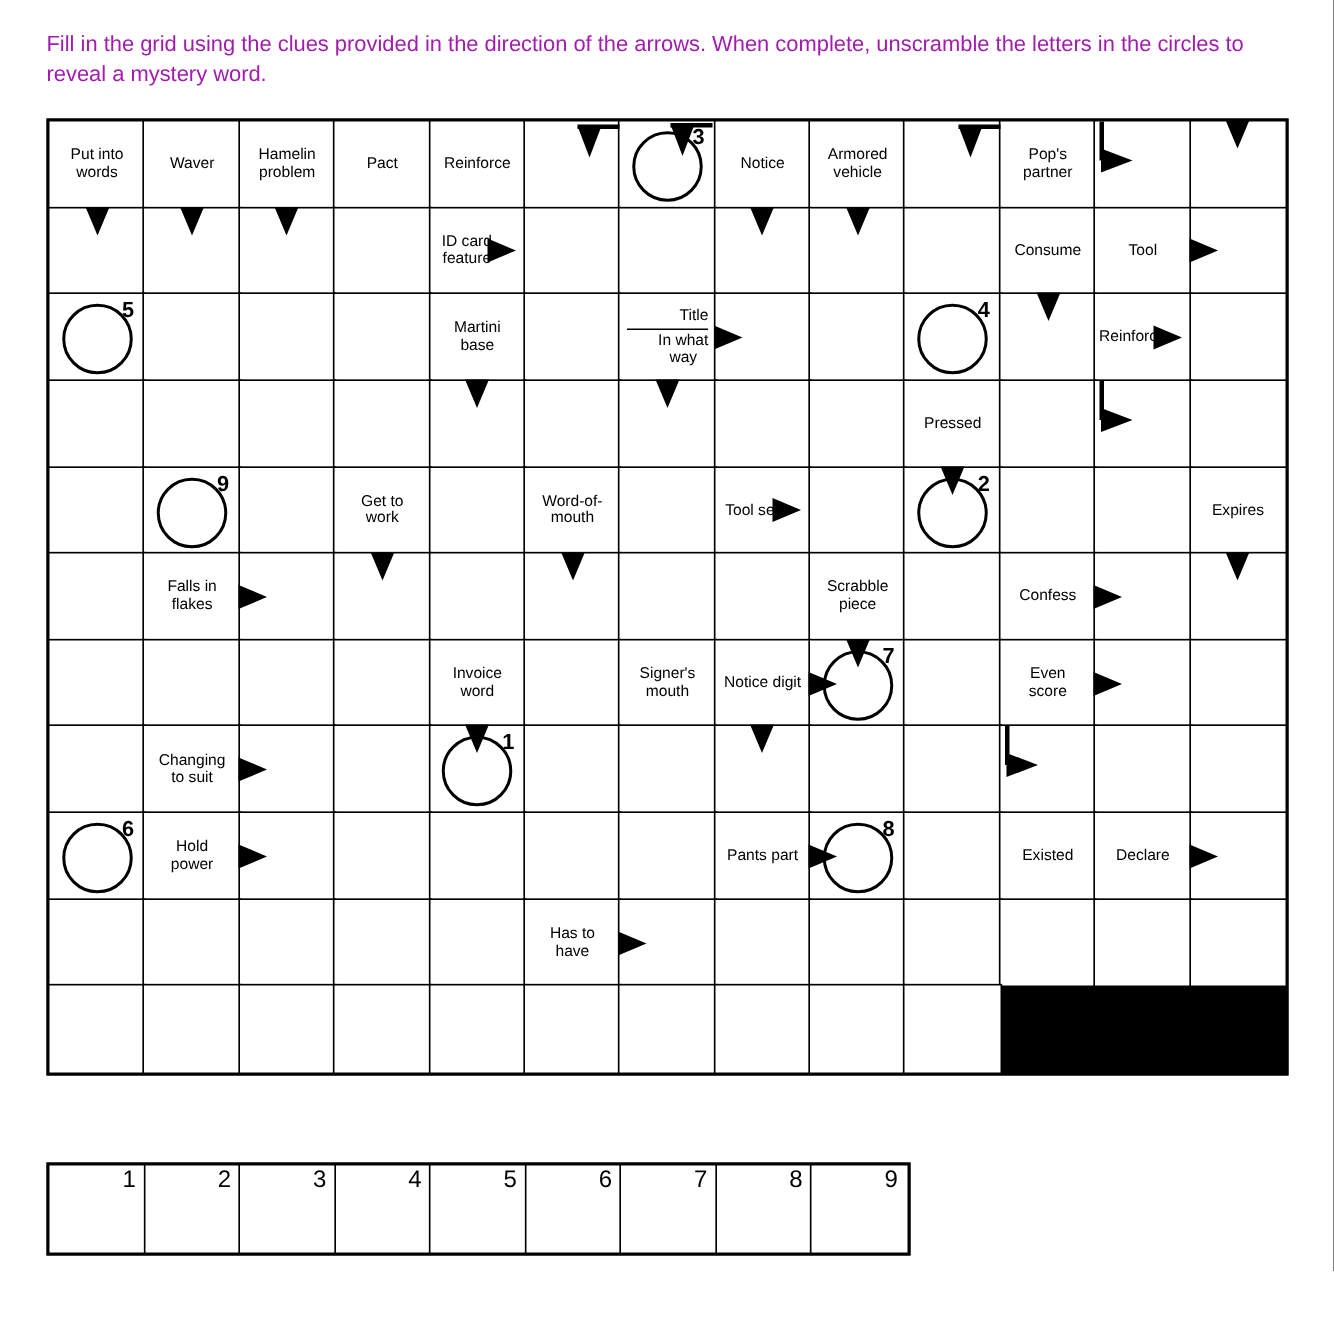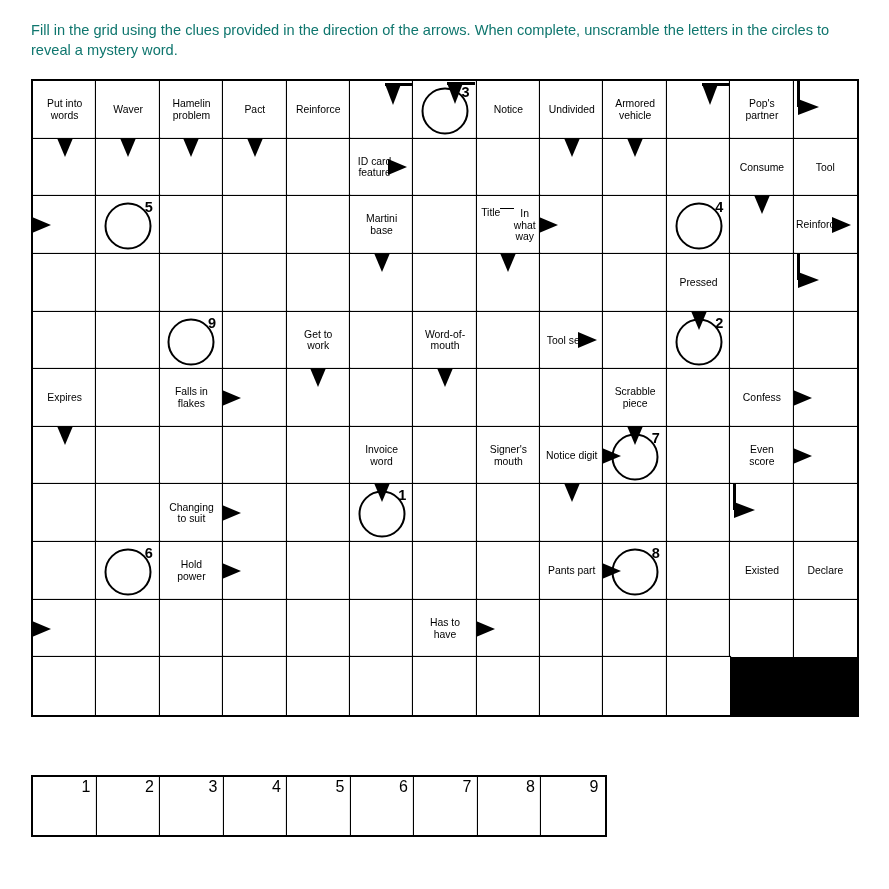--- a/index.html
+++ b/index.html
@@ -11,21 +11,21 @@
     overflow:hidden;
   }
   #page{position:relative;width:889px;height:889px;}
 
   
   .instructions{
     position:absolute;
     left:31px; top:20px; width:828px;
     font-size:14.6px;
     line-height:20px;
-    color:#0f766e;
+    color:#a21caf;
   }
 
   
   .grid{
     position:absolute;
     left:31px; top:79px;
     width:828px; height:638px;
     display:grid;
     grid-template-columns:repeat(13, 1fr);
     grid-template-rows:repeat(11, 1fr);
@@ -50,21 +50,22 @@
     text-align:center;
     padding:0 2px;
     color:#000;
     white-space:pre-line;
     z-index:3;
     position:relative;
   }
   
   .clue.split{
     display:flex;
-    align-items:flex-start;
+    flex-direction:column;
+    align-items:flex-end;
     justify-content:center;
     width:86%;
   }
   .clue.split .c1{padding-bottom:1px;}
   .clue.split .rule{
     width:100%;height:0;
     border-top:1.2px solid #000;
     margin:1px 0;
   }
   .clue.split .c2{padding-top:1px;}
@@ -224,23 +225,20 @@
         <div class="circ-num">3</div>
         <div class="arr-turn-down">
           <span class="bar"></span>
           <span class="tip"></span>
         </div>
       </div>
       <div class="cell">
         <div class="clue">Notice</div>
       </div>
       <div class="cell">
-        <div class="clue">Undivided</div>
-      </div>
-      <div class="cell">
         <div class="clue">Armored
 vehicle</div>
       </div>
       <div class="cell">
         <div class="arr-turn-down">
           <span class="bar"></span>
           <span class="tip"></span>
         </div>
       </div>
       <div class="cell">

